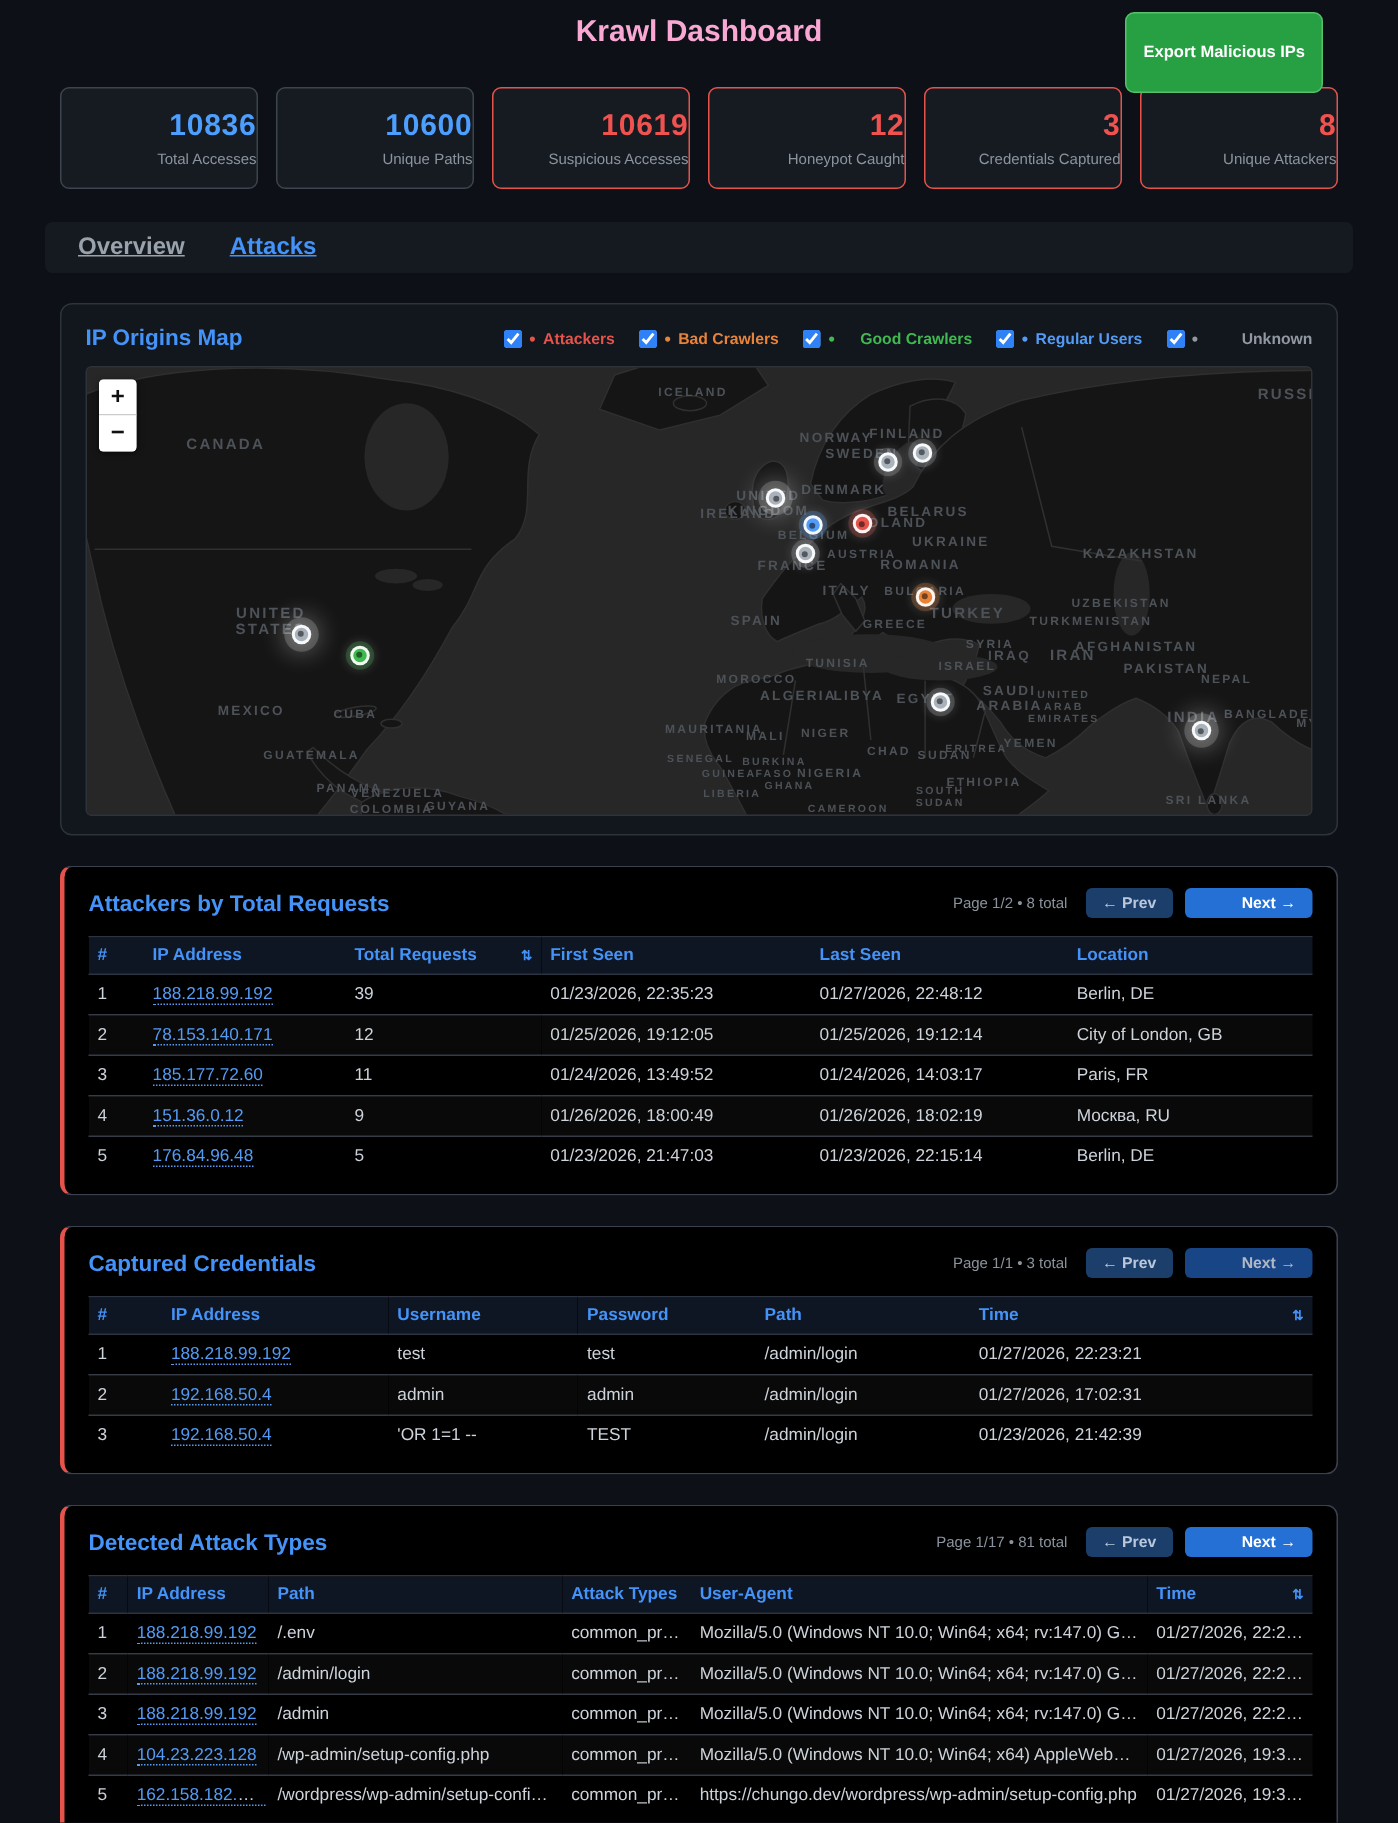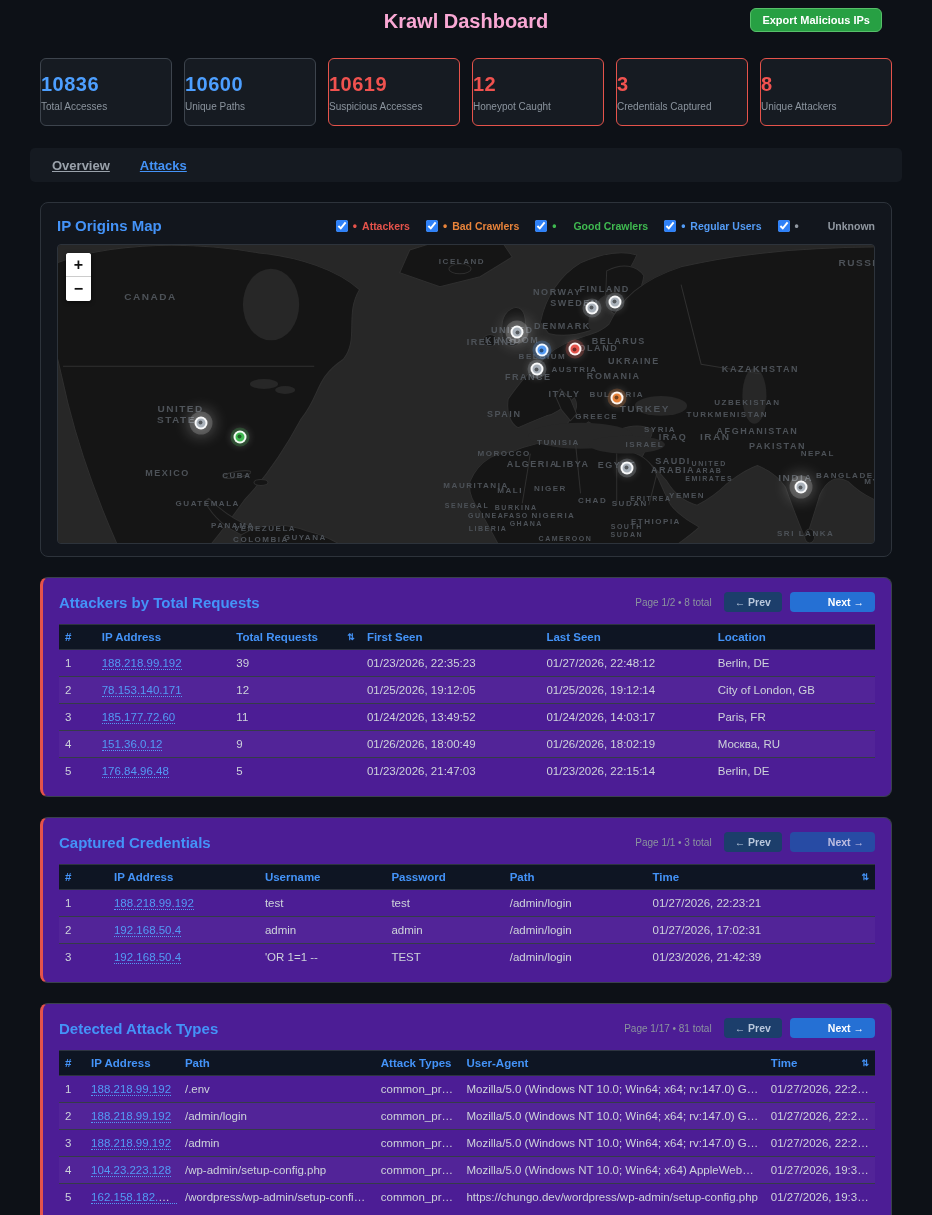--- a/index.html
+++ b/index.html
@@ -3,41 +3,41 @@
 <meta charset="utf-8">
 <style>
   * { box-sizing: border-box; margin: 0; padding: 0; }
   html,body { width: 932px; background:#0d1117; font-family:"Liberation Sans", sans-serif; }
   body { height: 1215px; overflow:hidden; color:#c9d1d9; }
 
   
   .topbar { position:relative; height:42px; display:flex; align-items:center; justify-content:center; }
   .topbar h1 { color:#f9a8d4; font-size:20px; font-weight:bold; }
   .export-btn { position:absolute; right:50px; top:8px; background:#27a043; border:1px solid #57c06a;
-    color:#fff; font-size:11px; font-weight:bold; padding:5px 11px; border-radius:6px; cursor:pointer;
+    color:#fff; font-size:11px; font-weight:bold; padding:20px 11px; border-radius:6px; cursor:pointer;
     font-family:"Liberation Sans", sans-serif; }
 
   
   .stats-row { display:flex; gap:12px; margin:16px 40px 0 40px; }
   .stat-card { flex:1; background:#161b22; border:1px solid #3d444d; border-radius:6px;
-    height:68px; display:flex; flex-direction:column; align-items:flex-start; justify-content:center; gap:5px; }
+    height:68px; display:flex; flex-direction:column; align-items:flex-end; justify-content:center; gap:5px; }
   .stat-card.alert { border-color:#e5534b; }
   .stat-value { font-size:20px; font-weight:bold; color:#4d9fff; letter-spacing:.5px; }
   .stat-card.alert .stat-value { color:#f0524f; }
   .stat-label { font-size:10px; color:#8b949e; }
 
   
   .tabstrip { margin:22px 30px 0 30px; background:#151a21; border-radius:5px; height:34px;
     display:flex; align-items:center; gap:30px; padding:0 22px; }
-  .tab { font-size:13px; font-weight:bold; text-decoration:underline; cursor:pointer; color:#9aa2ab; }
+  .tab { font-size:16px; font-weight:bold; text-decoration:underline; cursor:pointer; color:#9aa2ab; }
   .tab.active { color:#4493f8; }
 
   
   .card { margin:20px 40px 0 40px; background:#12161d; border:1px solid #2d333b; border-radius:8px; padding:14px 16px 12px 16px; }
-  .card.red { background:#4c1d95; border-color:#3a414d; border-left:3px solid #e5534b; }
+  .card.red { background:#000000; border-color:#3a414d; border-left:3px solid #e5534b; }
   .card-head { display:flex; align-items:center; justify-content:space-between; }
   .card-title { color:#4493f8; font-size:15px; font-weight:bold; }
 
   
   .legend { display:flex; align-items:center; gap:16px; }
   .legend-item { display:flex; align-items:center; gap:5px; font-size:10.5px; font-weight:bold; }
   .legend-item input { width:12px; height:12px; accent-color:#2f81f7; cursor:pointer; }
   .legend-dot { font-size:12px; line-height:1; }
   .map-wrap { position:relative; margin-top:10px; height:300px; border-radius:4px; overflow:hidden;
     background:#272727; border:1px solid #2d333b; }

